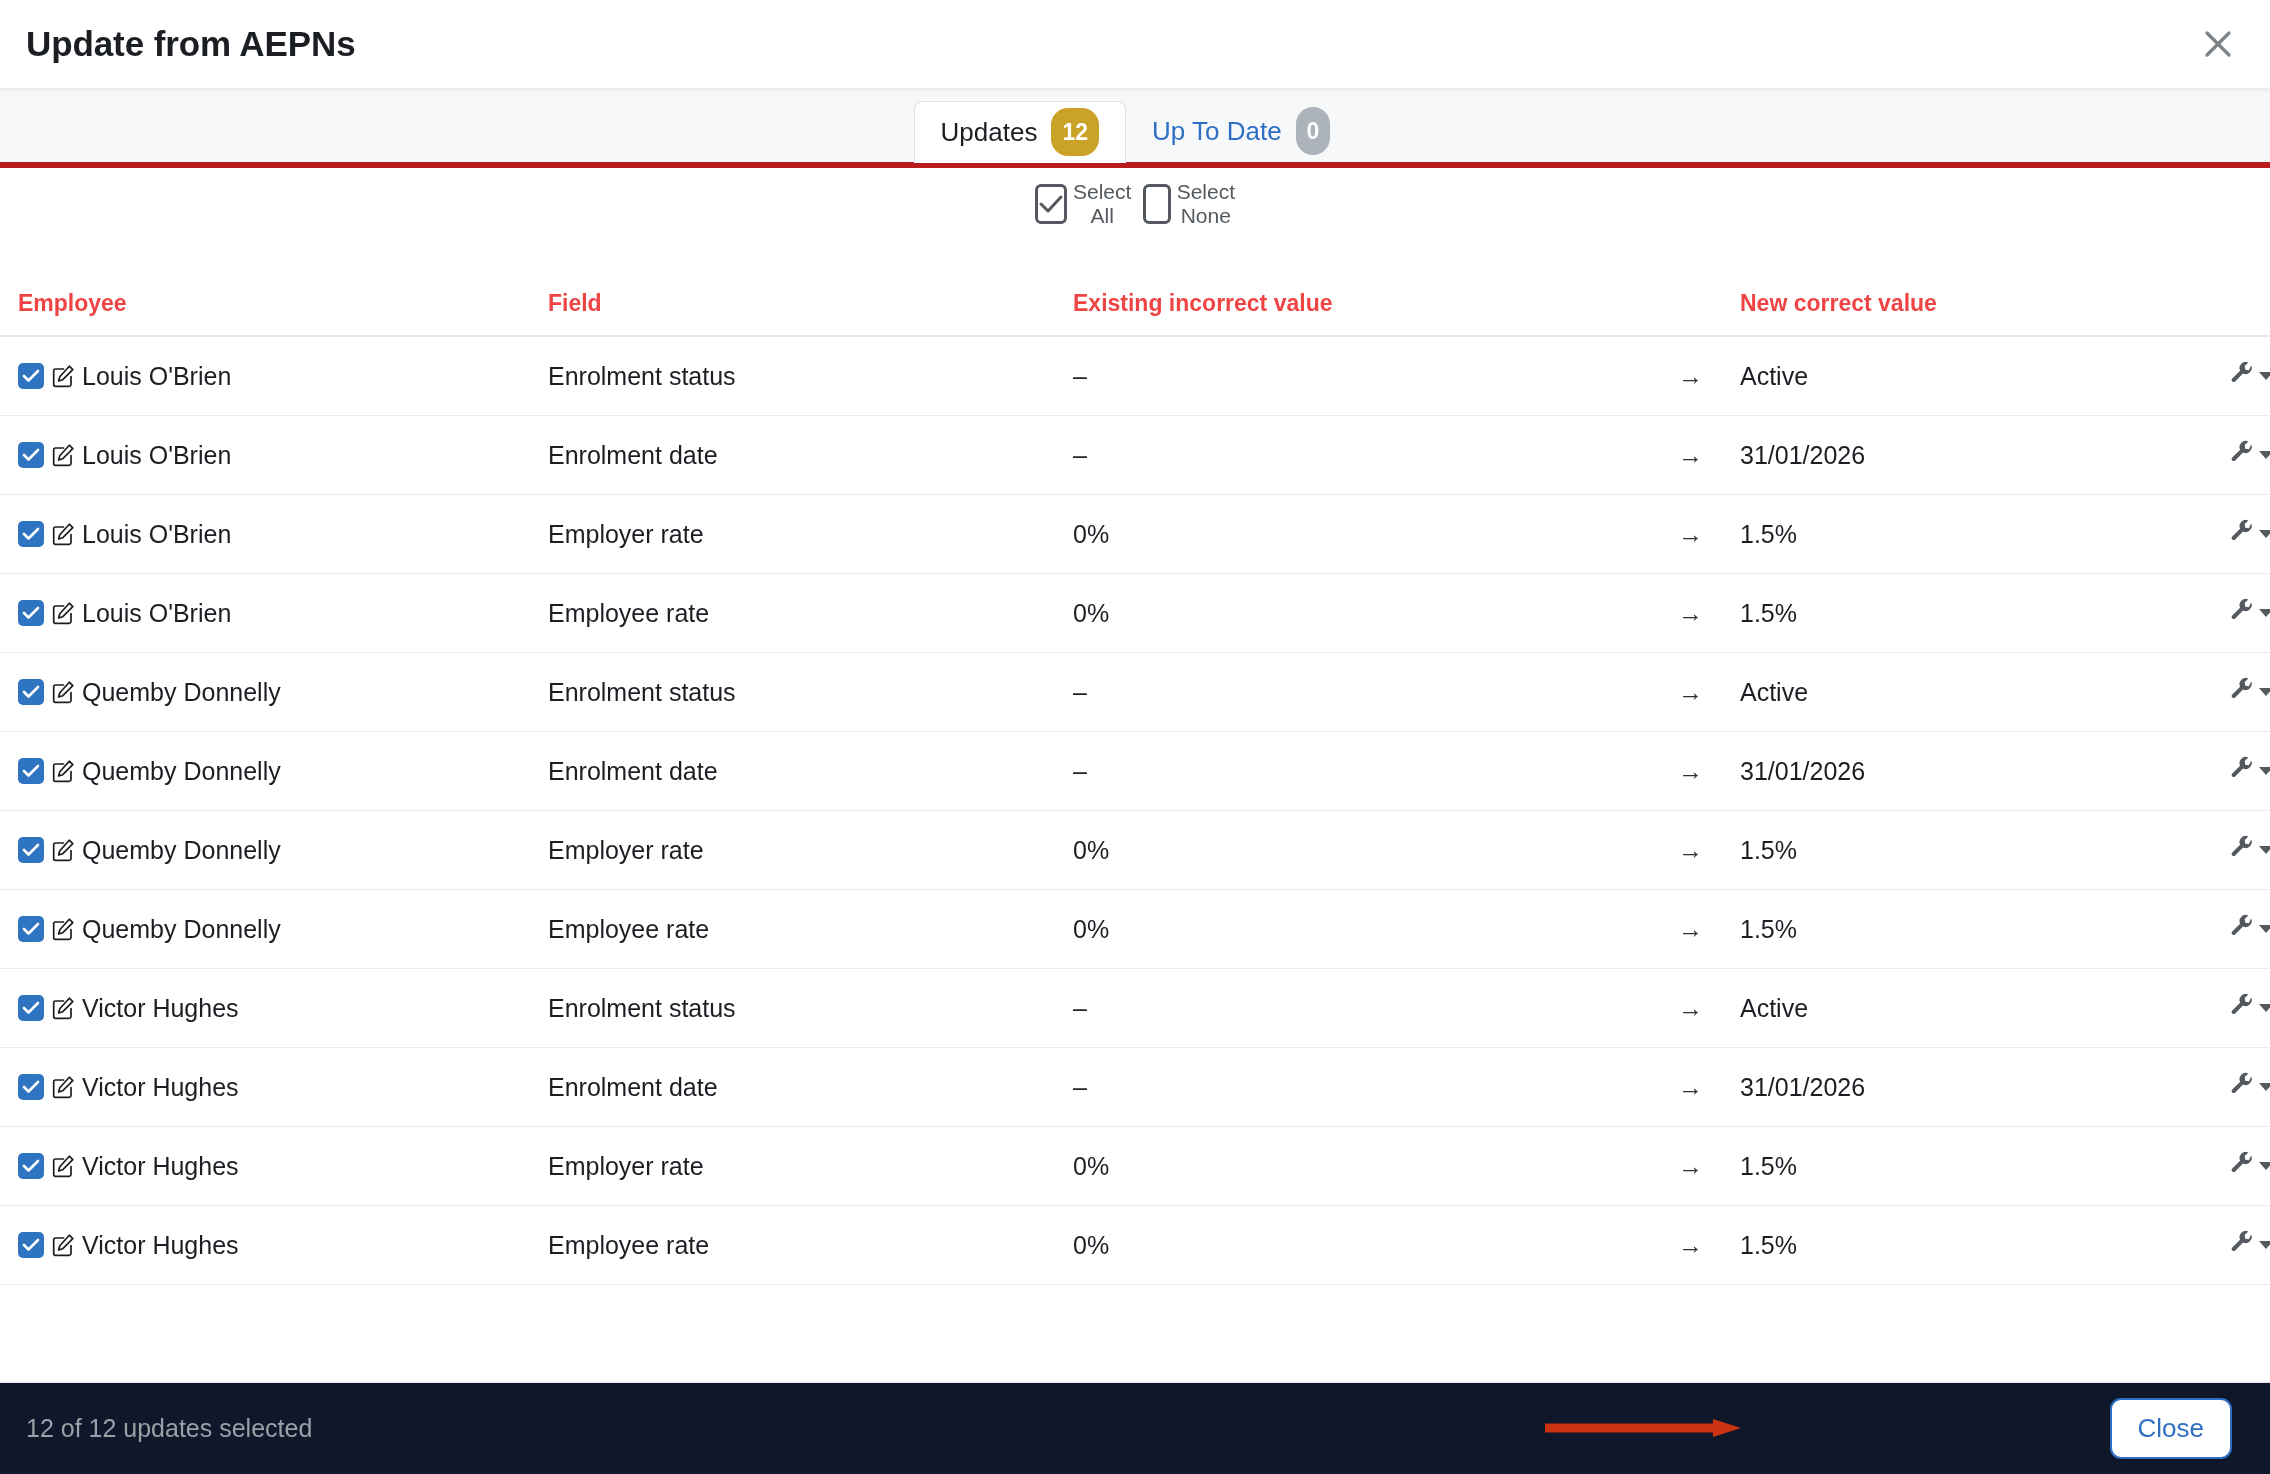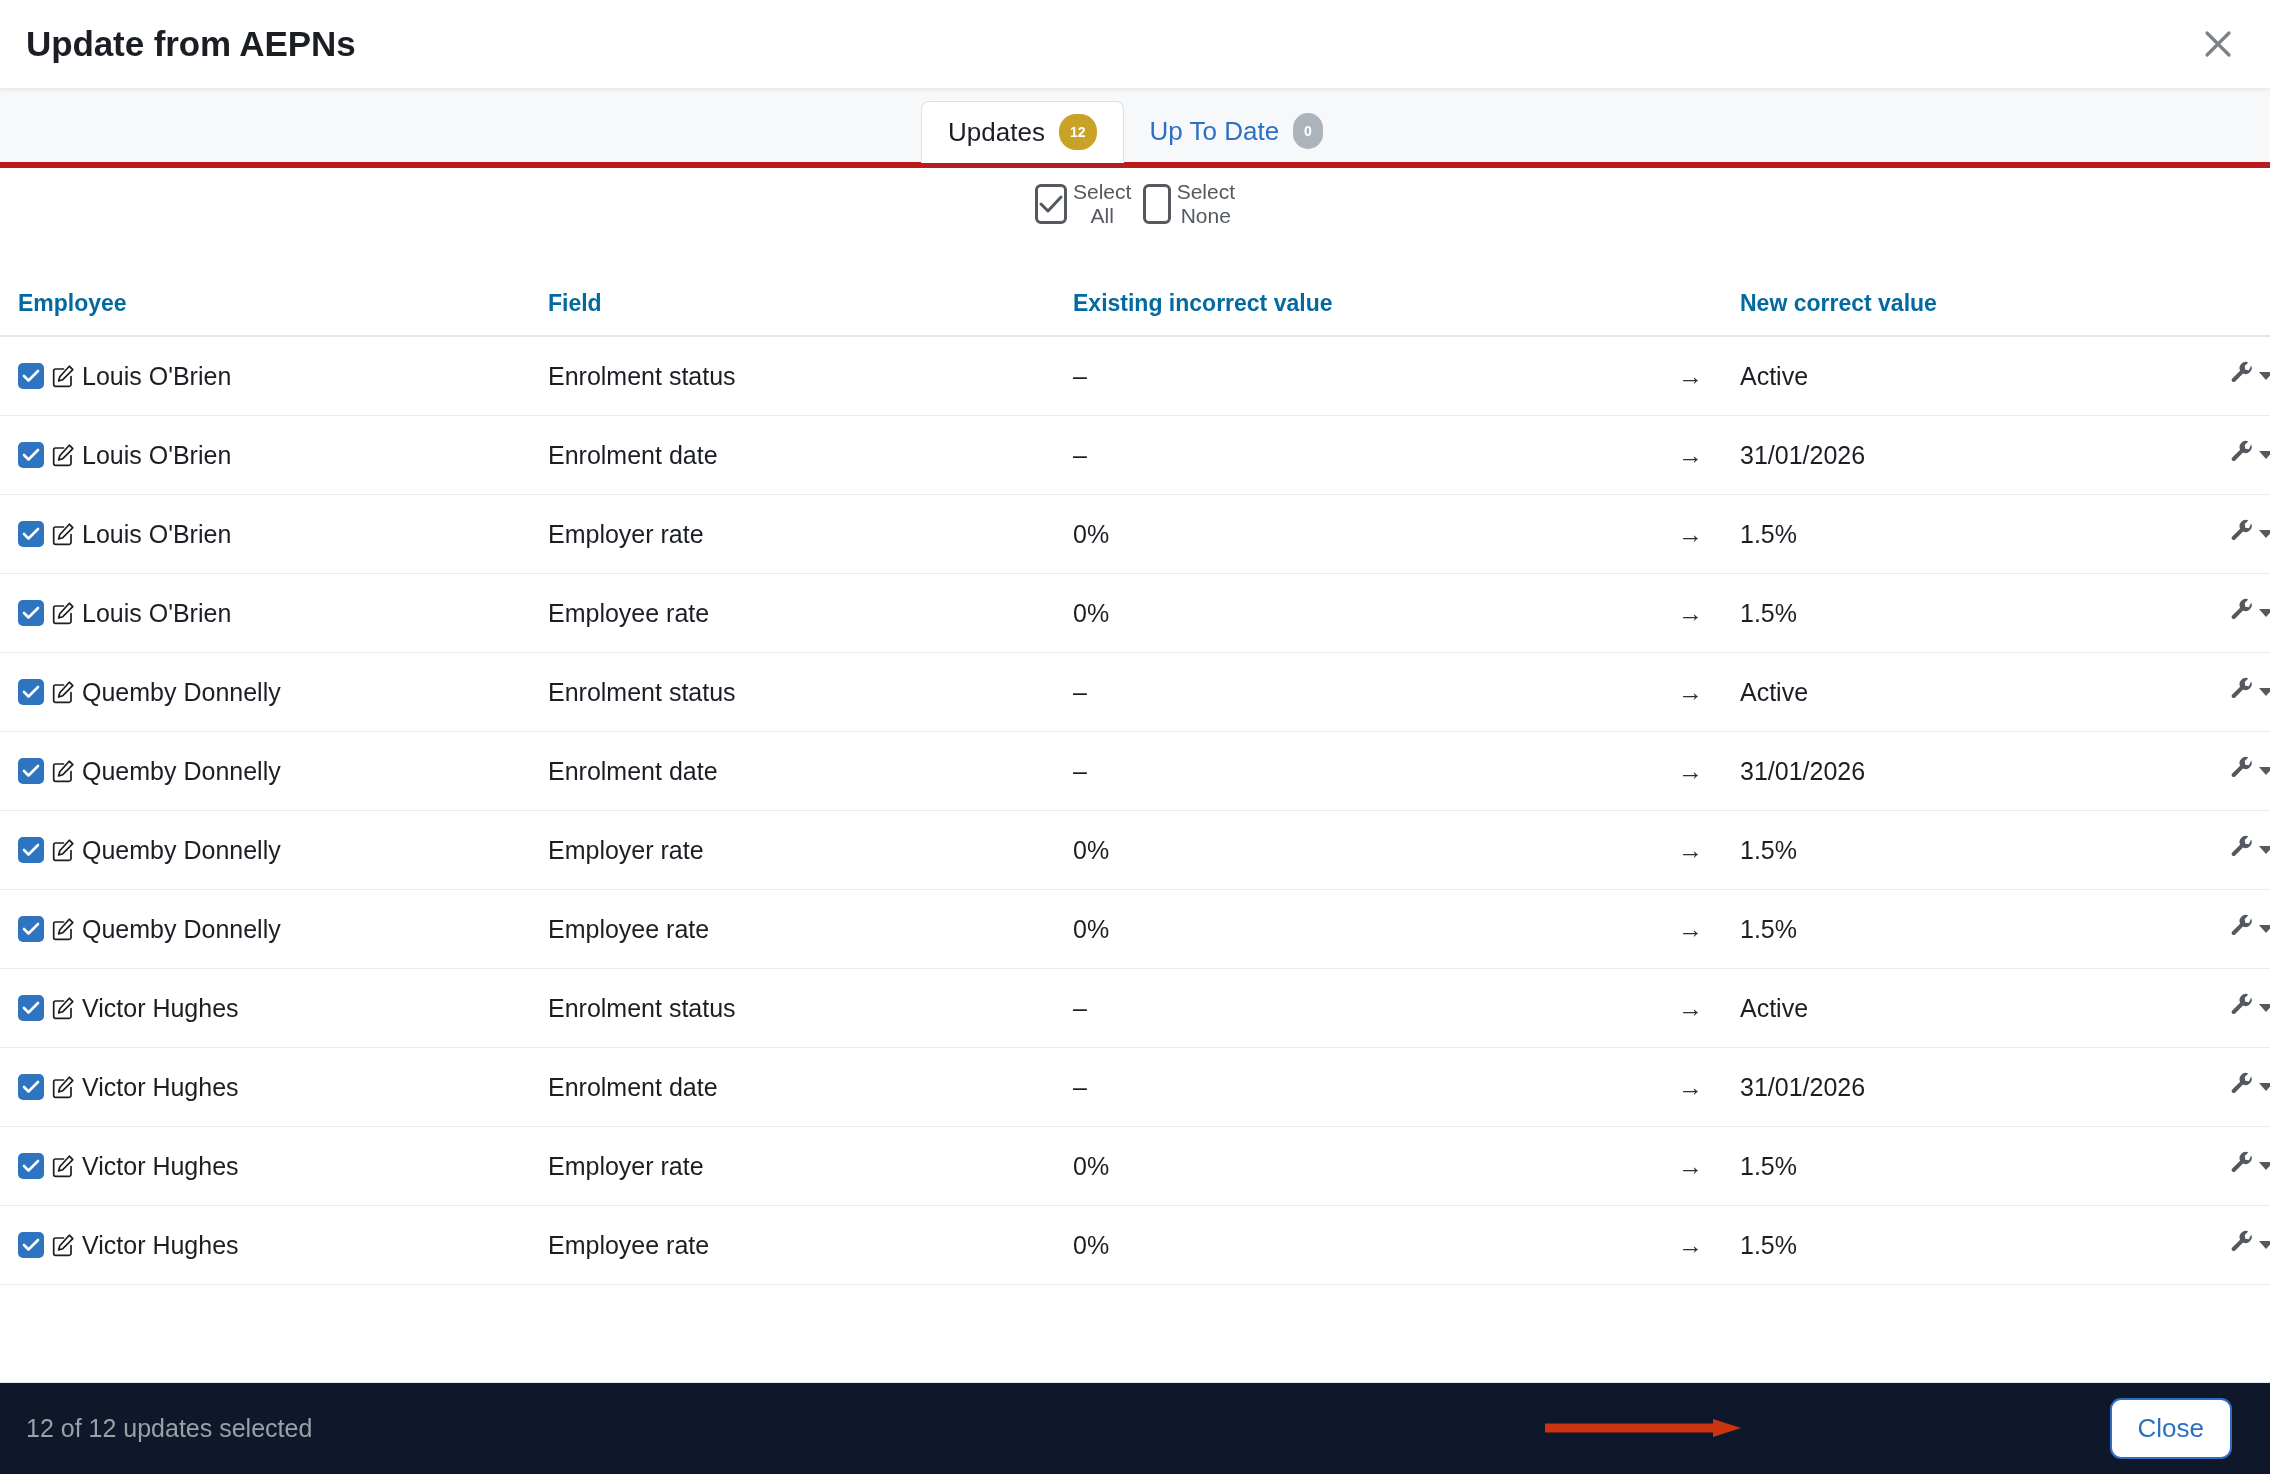--- a/index.html
+++ b/index.html
@@ -85,24 +85,24 @@
     margin-bottom: -1px;
   }
   .tab.inactive {
     color: #2e6fc4;
   }
   .badge {
     display: inline-flex;
     align-items: center;
     justify-content: center;
     min-width: 26px;
-    height: 36px;
+    height: 48px;
     padding: 0 11px;
     border-radius: 17px;
-    font-size: 14px;
+    font-size: 23px;
     font-weight: bold;
     color: #ffffff;
     box-sizing: border-box;
   }
   .badge-gold { background: #c9a227; }
   .badge-gray { background: #adb3ba; }
 
   
   .select-bar {
     height: 122px;
@@ -148,21 +148,21 @@
   }
   table.updates {
     width: 100%;
     border-collapse: collapse;
     table-layout: fixed;
   }
   table.updates th {
     text-align: left;
     font-size: 23px;
     font-weight: bold;
-    color: #0369a1;
+    color: #ef4444;
     padding: 0 0 18px 0;
     border-bottom: 2px solid #e3e6ea;
   }
   table.updates td {
     font-size: 25px;
     color: #1b1f24;
     height: 78px;
     padding: 0;
     border-bottom: 1px solid #e9ecef;
     vertical-align: middle;

